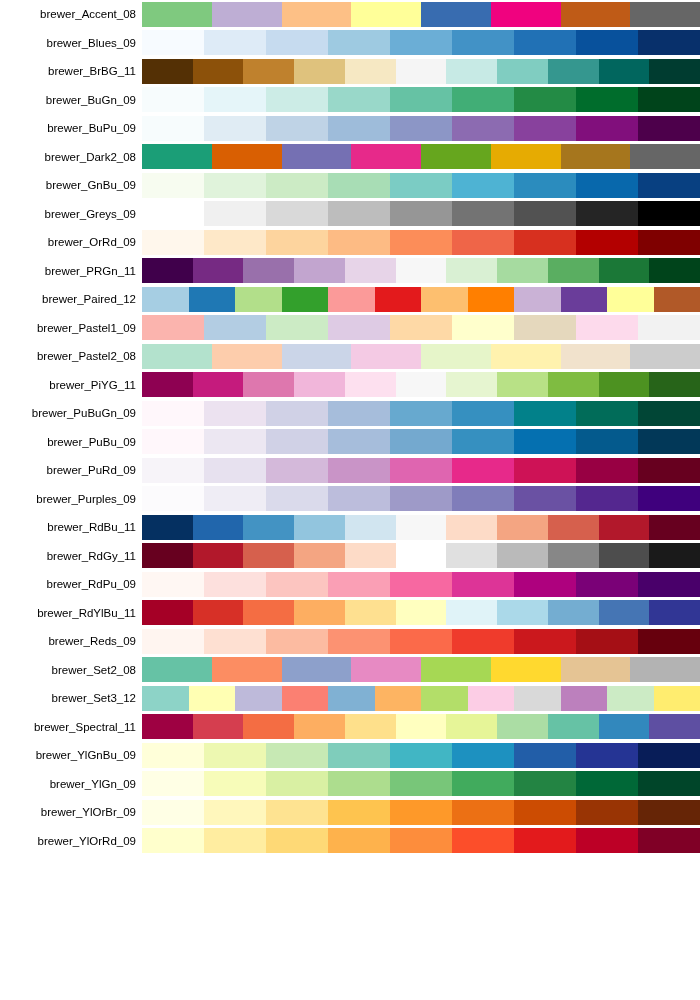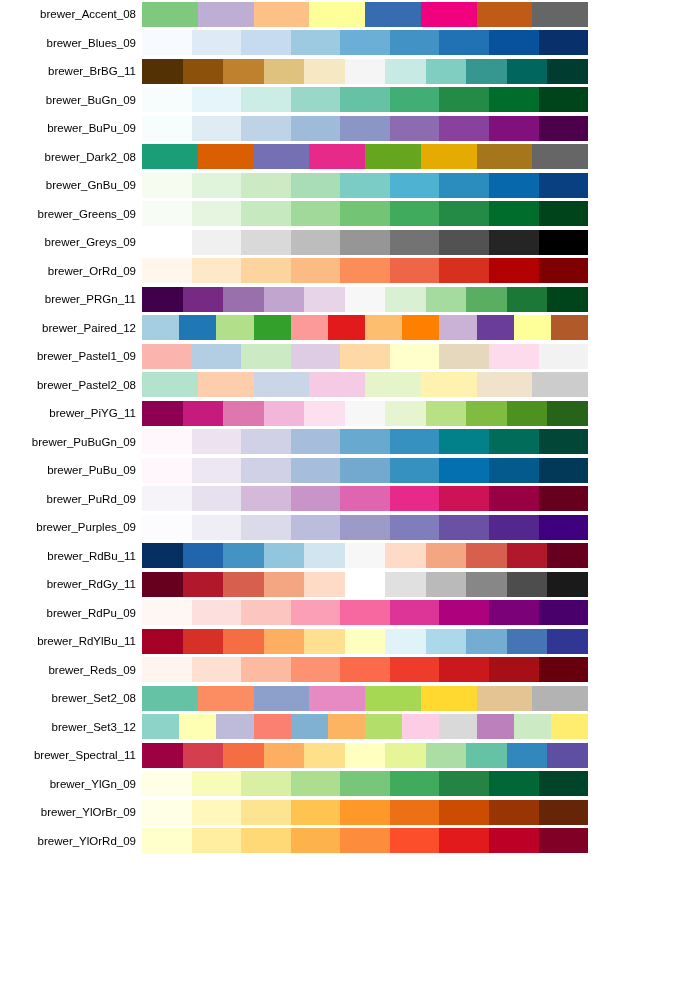--- a/index.html
+++ b/index.html
@@ -7,21 +7,21 @@
     padding: 0;
     background: #ffffff;
   }
   body {
     width: 700px;
     height: 1000px;
     font-family: "Liberation Sans", sans-serif;
     overflow: hidden;
   }
   #palette-list {
-    width: 588px;
+    width: 700px;
     display: flex;
     flex-direction: column;
   }
   .palette-row {
     display: flex;
     align-items: center;
     height: 28.5px;
     box-sizing: border-box;
   }
   .palette-label {
@@ -139,34 +139,20 @@
       <div class="swatch-strip">
         <div class="swatch" style="background: rgb(247, 252, 240);"></div>
         <div class="swatch" style="background: rgb(224, 243, 219);"></div>
         <div class="swatch" style="background: rgb(204, 235, 197);"></div>
         <div class="swatch" style="background: rgb(168, 221, 181);"></div>
         <div class="swatch" style="background: rgb(123, 204, 196);"></div>
         <div class="swatch" style="background: rgb(78, 179, 211);"></div>
         <div class="swatch" style="background: rgb(43, 140, 190);"></div>
         <div class="swatch" style="background: rgb(8, 104, 172);"></div>
         <div class="swatch" style="background: rgb(8, 64, 129);"></div>
-      </div>
-    </div>
-    <div class="palette-row">
-      <div class="palette-label">brewer_Greens_09</div>
-      <div class="swatch-strip">
-        <div class="swatch" style="background: rgb(247, 252, 245);"></div>
-        <div class="swatch" style="background: rgb(229, 245, 224);"></div>
-        <div class="swatch" style="background: rgb(199, 233, 192);"></div>
-        <div class="swatch" style="background: rgb(161, 217, 155);"></div>
-        <div class="swatch" style="background: rgb(116, 196, 118);"></div>
-        <div class="swatch" style="background: rgb(65, 171, 93);"></div>
-        <div class="swatch" style="background: rgb(35, 139, 69);"></div>
-        <div class="swatch" style="background: rgb(0, 109, 44);"></div>
-        <div class="swatch" style="background: rgb(0, 68, 27);"></div>
       </div>
     </div>
     <div class="palette-row">
       <div class="palette-label">brewer_Greys_09</div>
       <div class="swatch-strip">
         <div class="swatch" style="background: rgb(255, 255, 255);"></div>
         <div class="swatch" style="background: rgb(240, 240, 240);"></div>
         <div class="swatch" style="background: rgb(217, 217, 217);"></div>
         <div class="swatch" style="background: rgb(189, 189, 189);"></div>
         <div class="swatch" style="background: rgb(150, 150, 150);"></div>
@@ -438,20 +424,34 @@
         <div class="swatch" style="background: rgb(254, 224, 139);"></div>
         <div class="swatch" style="background: rgb(255, 255, 191);"></div>
         <div class="swatch" style="background: rgb(230, 245, 152);"></div>
         <div class="swatch" style="background: rgb(171, 221, 164);"></div>
         <div class="swatch" style="background: rgb(102, 194, 165);"></div>
         <div class="swatch" style="background: rgb(50, 136, 189);"></div>
         <div class="swatch" style="background: rgb(94, 79, 162);"></div>
       </div>
     </div>
     <div class="palette-row">
+      <div class="palette-label">brewer_YlGnBu_09</div>
+      <div class="swatch-strip">
+        <div class="swatch" style="background: rgb(255, 255, 217);"></div>
+        <div class="swatch" style="background: rgb(237, 248, 177);"></div>
+        <div class="swatch" style="background: rgb(199, 233, 180);"></div>
+        <div class="swatch" style="background: rgb(127, 205, 187);"></div>
+        <div class="swatch" style="background: rgb(65, 182, 196);"></div>
+        <div class="swatch" style="background: rgb(29, 145, 192);"></div>
+        <div class="swatch" style="background: rgb(34, 94, 168);"></div>
+        <div class="swatch" style="background: rgb(37, 52, 148);"></div>
+        <div class="swatch" style="background: rgb(8, 29, 88);"></div>
+      </div>
+    </div>
+    <div class="palette-row">
       <div class="palette-label">brewer_YlGn_09</div>
       <div class="swatch-strip">
         <div class="swatch" style="background: rgb(255, 255, 229);"></div>
         <div class="swatch" style="background: rgb(247, 252, 185);"></div>
         <div class="swatch" style="background: rgb(217, 240, 163);"></div>
         <div class="swatch" style="background: rgb(173, 221, 142);"></div>
         <div class="swatch" style="background: rgb(120, 198, 121);"></div>
         <div class="swatch" style="background: rgb(65, 171, 93);"></div>
         <div class="swatch" style="background: rgb(35, 132, 67);"></div>
         <div class="swatch" style="background: rgb(0, 104, 55);"></div>

